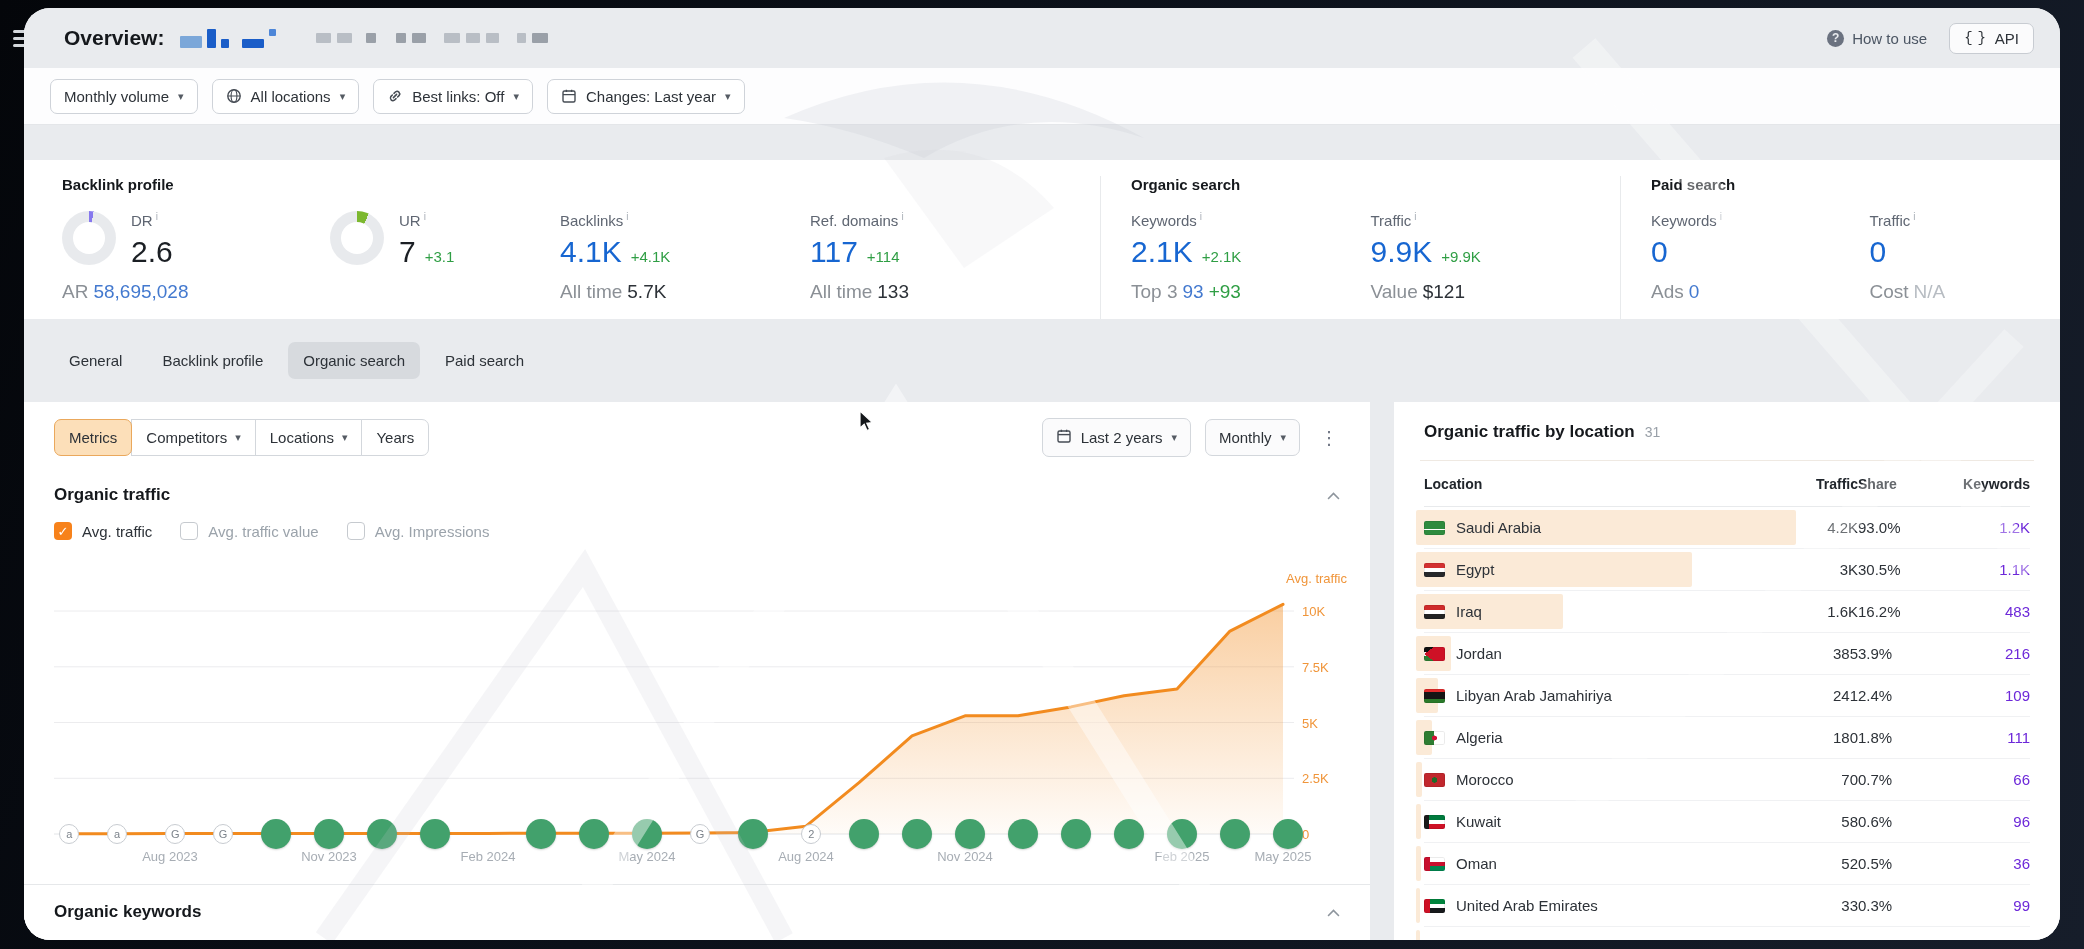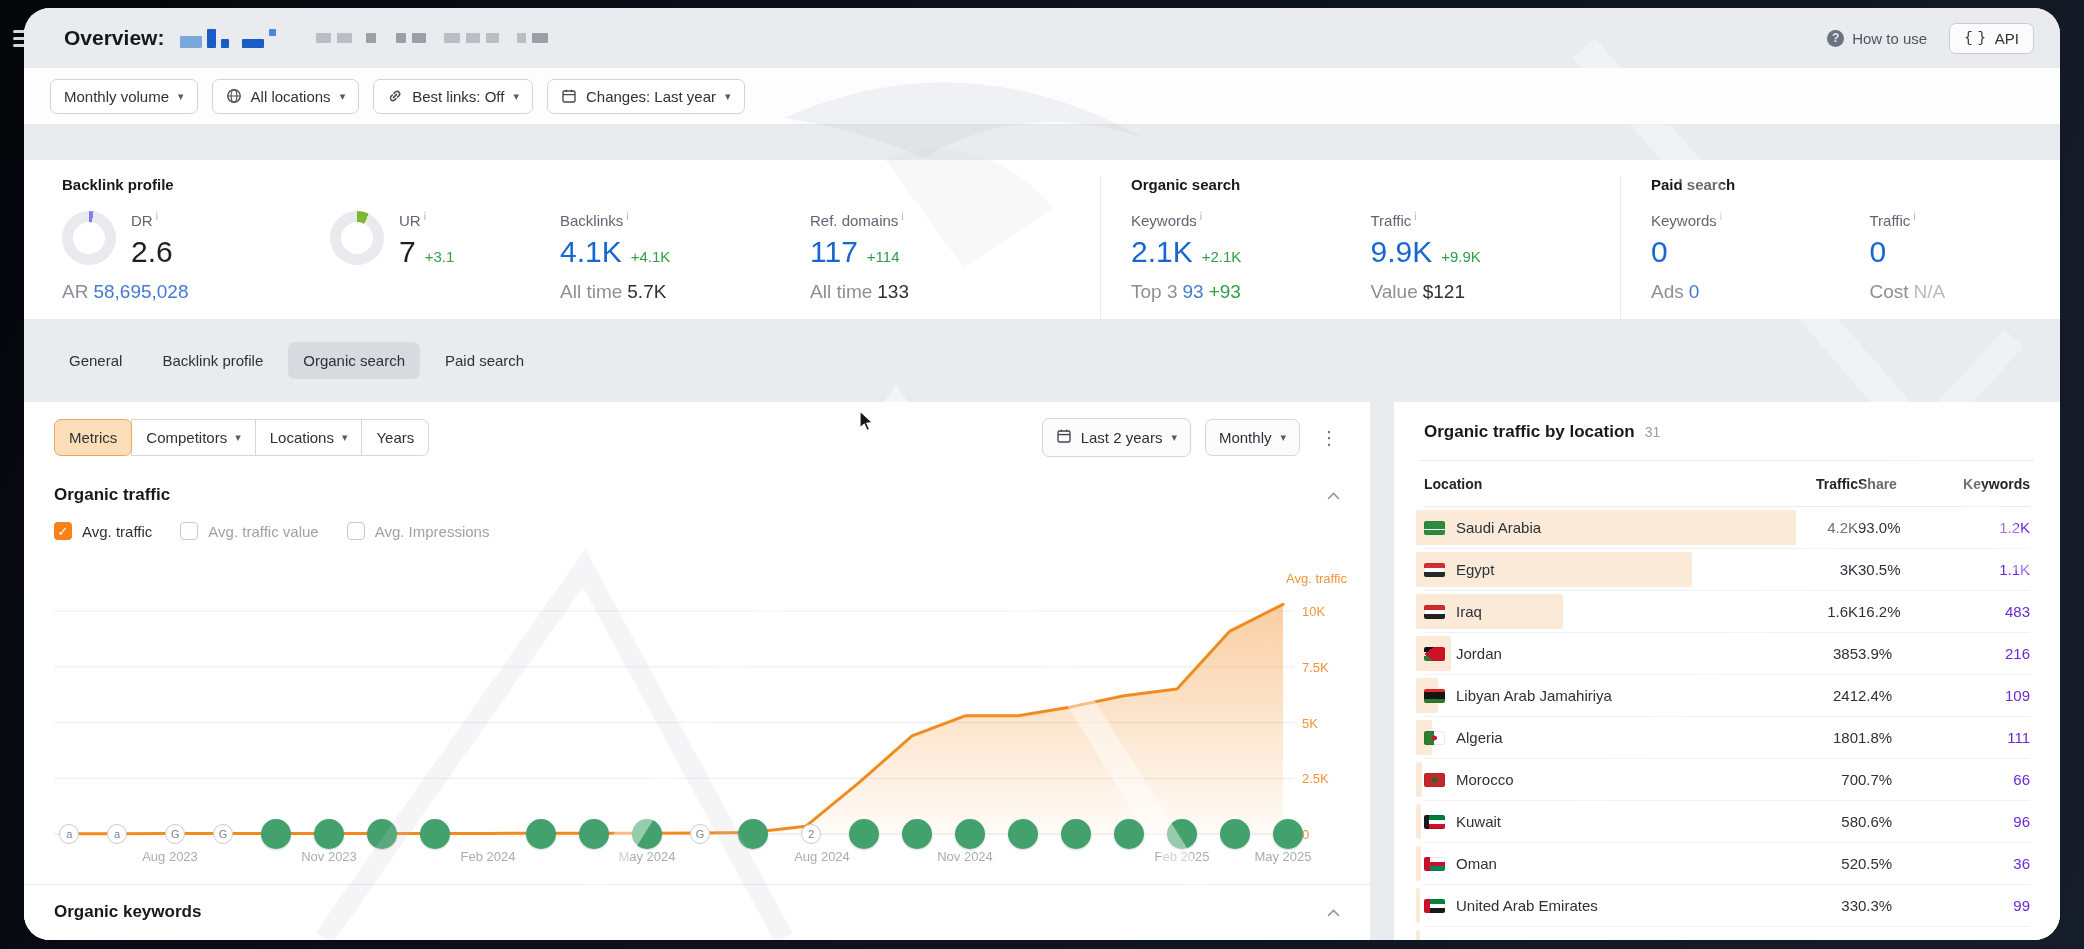--- a/index.html
+++ b/index.html
@@ -400,21 +400,21 @@
               <div class="ylab" style="top: 114.75px;">7.5K</div>
               <div class="ylab" style="top: 170.5px;">5K</div>
               <div class="ylab" style="top: 226.25px;">2.5K</div>
               <div class="ylab" style="top: 282px;">0</div>
             </div>
           <div class="xlabels" id="xlabels">
               <div class="xlab" style="left: 116px;">Aug 2023</div>
               <div class="xlab" style="left: 275px;">Nov 2023</div>
               <div class="xlab" style="left: 434px;">Feb 2024</div>
               <div class="xlab" style="left: 593px;">May 2024</div>
-              <div class="xlab" style="left: 752px; margin-left: 16px;">Aug 2024</div>
+              <div class="xlab" style="left: 752px;">Aug 2024</div>
               <div class="xlab" style="left: 911px;">Nov 2024</div>
               <div class="xlab" style="left: 1128px;">Feb 2025</div>
               <div class="xlab" style="left: 1229px;">May 2025</div>
             </div>
           <div class="markers" id="markers">
               <div class="mk letter" style="left: 15.3px; top: 282px;">a</div>
               <div class="mk letter" style="left: 63px; top: 282px;">a</div>
               <div class="mk letter" style="left: 121.3px; top: 282px;">G</div>
               <div class="mk letter" style="left: 169px; top: 282px;">G</div>
               <div class="mk dot" style="left: 222px; top: 282px;"></div>

